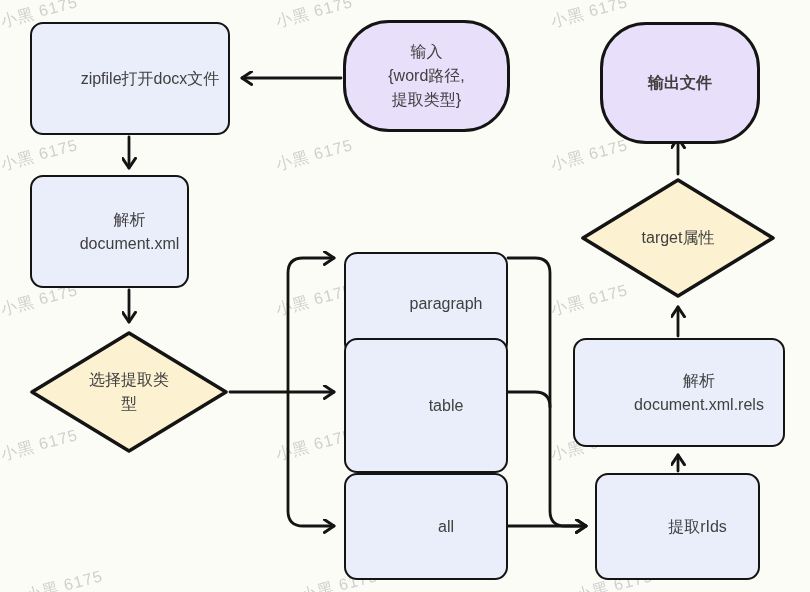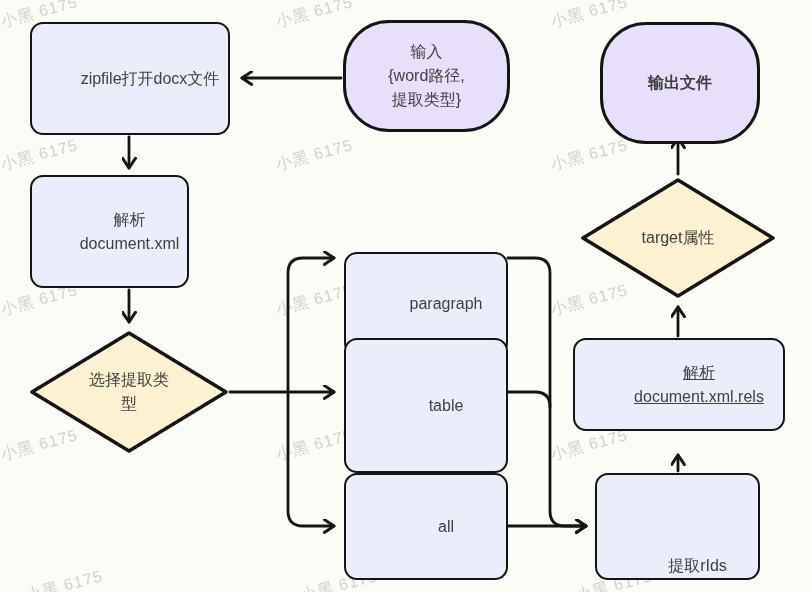--- a/index.html
+++ b/index.html
@@ -134,22 +134,22 @@
     <svg viewBox="0 0 198 124" preserveAspectRatio="none">
       <polygon points="99,4 194,62 99,120 4,62"></polygon>
     </svg>
     <span class="node-label">target属性</span>
   </div>
 
   <div class="node process" style="left:344px;top:473px;width:164px;height:107px;">
     <span class="node-label">all</span>
   </div>
 
-  <div class="node process" style="left:573px;top:338px;width:212px;height:93px;text-decoration:underline;">
+  <div class="node process" style="left:573px;top:338px;width:212px;height:109px;">
     <span class="node-label">解析
 document.xml.rels</span>
   </div>
 
-  <div class="node process" style="left:595px;top:473px;width:165px;height:107px;align-items:flex-end;">
+  <div class="node process" style="left:595px;top:473px;width:165px;height:107px;">
     <span class="node-label">提取rIds</span>
   </div>
 
 </div>
 
 </body></html>

